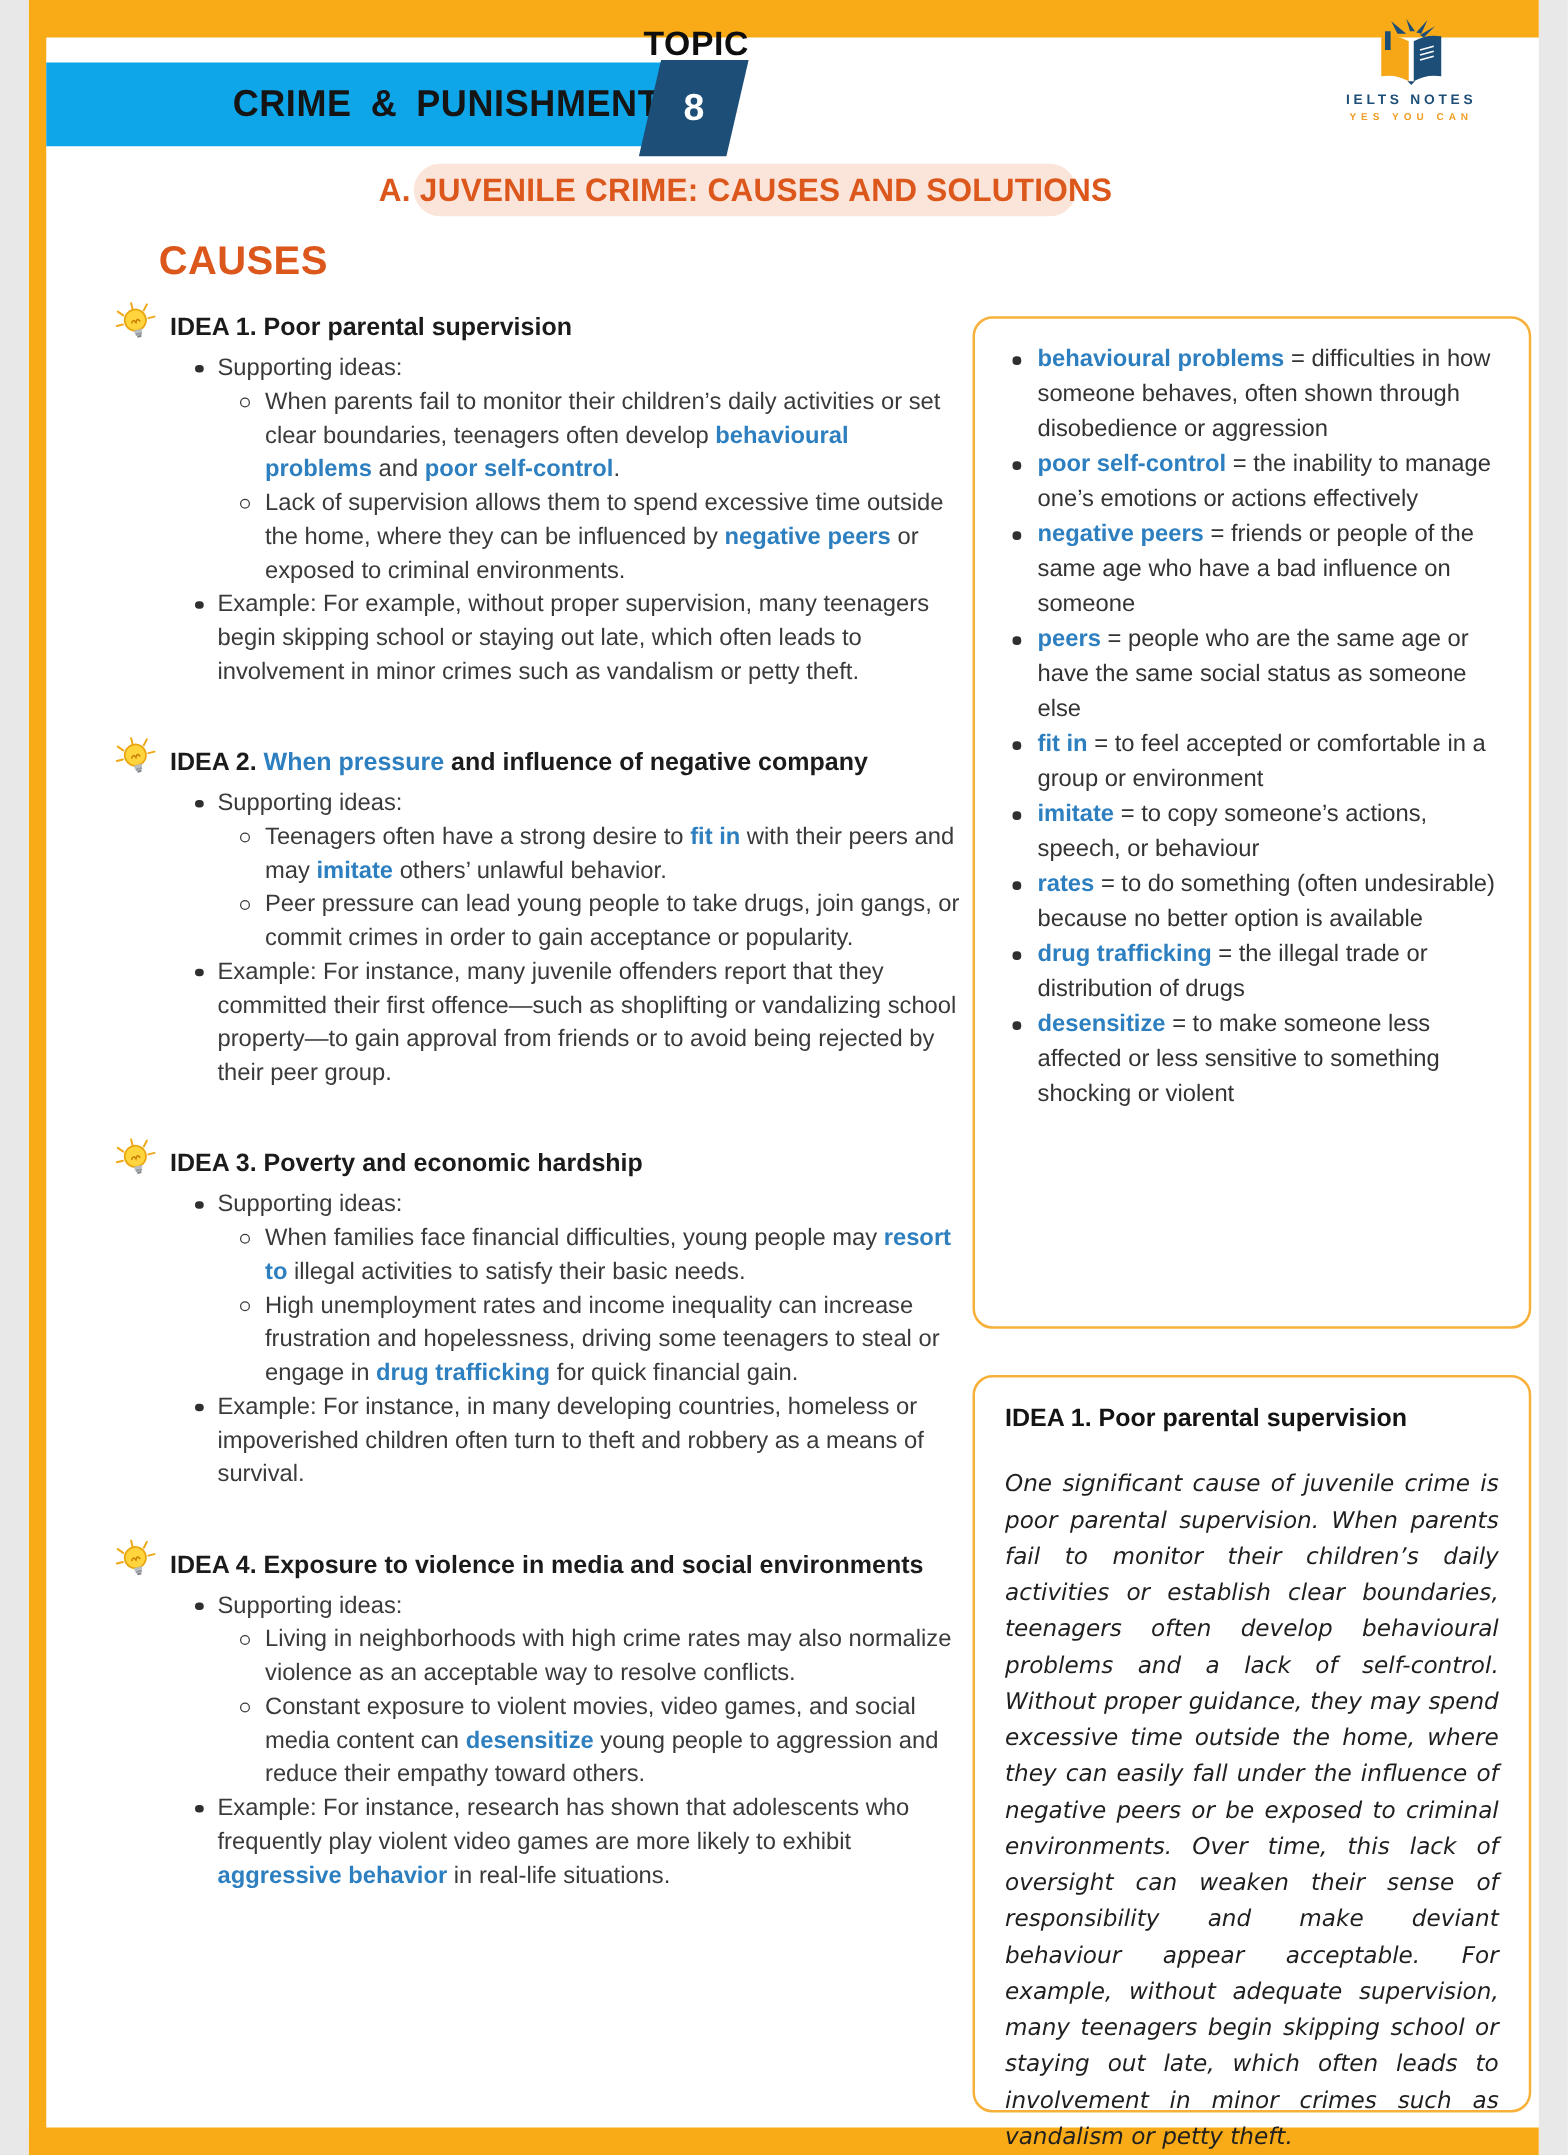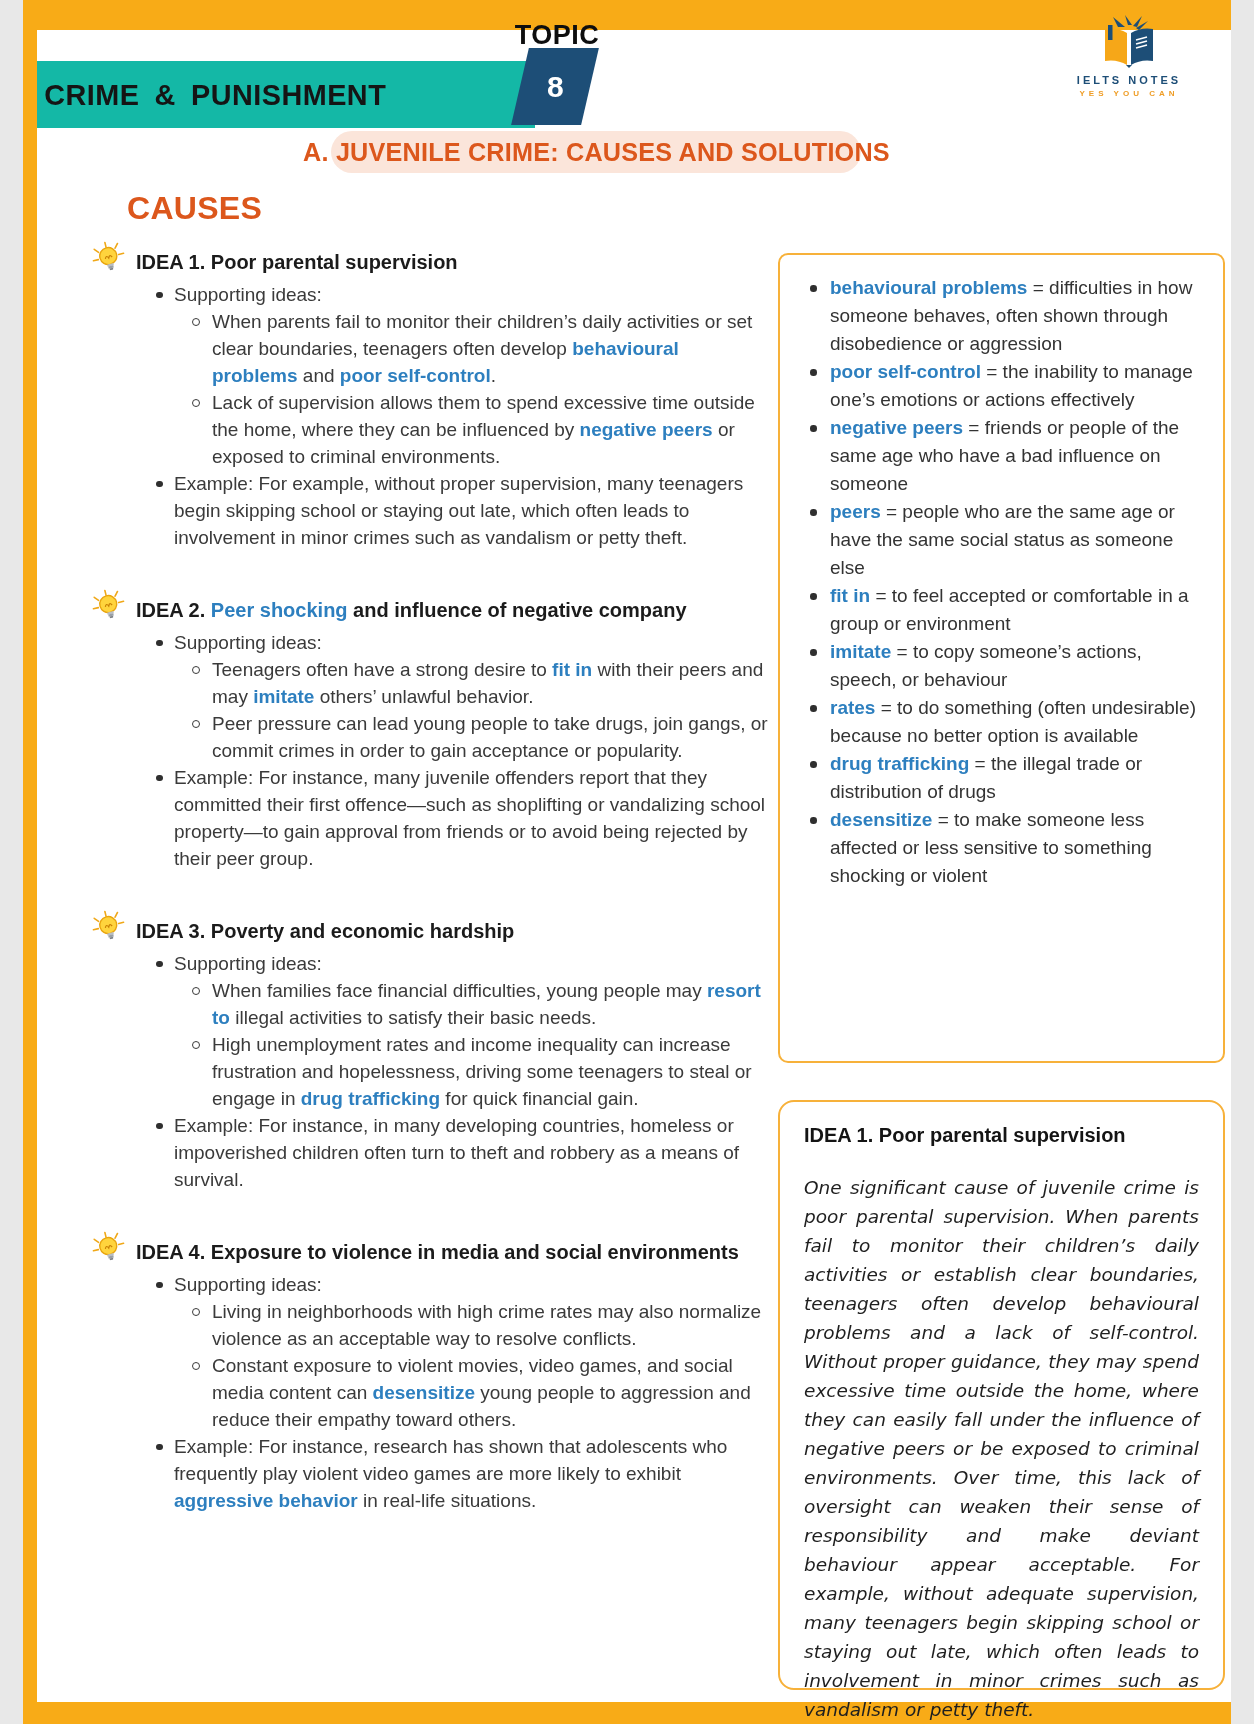--- a/index.html
+++ b/index.html
@@ -13,22 +13,22 @@
   .frame-left   { left:0; top:0; width:14px; height:1724px; }
   .frame-right  { left:1240px; top:0; width:14px; height:1724px; }
   .frame-bottom { left:0; top:1702px; width:1254px; height:22px; }
 
   
   .topic-label {
     position:absolute; left:486px; top:20px; width:96px; text-align:center;
     font-size:27px; font-weight:800; color:#0e0e0e; letter-spacing:0.5px;
   }
   .banner {
-    position:absolute; left:14px; top:61px; width:498px; height:67px;
-    background:#14b8a6; display:flex; align-items:center; justify-content:flex-start;
+    position:absolute; left:14px; top:50px; width:498px; height:67px;
+    background:#0ea5e9; display:flex; align-items:center; justify-content:flex-end;
   }
   .banner-text {
     font-size:30px; font-weight:800; color:#151515; letter-spacing:0.5px;
     word-spacing:7px; transform:scaleX(0.96);
   }
   .topic-num {
     position:absolute; left:497px; top:48px; width:70px; height:77px;
     background:#1d4e77; transform:skewX(-13deg); display:flex;
     align-items:center; justify-content:center;
   }
@@ -64,21 +64,21 @@
     content:""; position:absolute; left:3px; top:10px; width:8px; height:8px;
     border-radius:50%; border:1.5px solid #3a3a3a; box-sizing:border-box; background:transparent;
   }
   .term { color:#2d7fbf; font-weight:700; }
 
   
   .box {
     position:absolute; left:755px; width:447px; background:#ffffff;
     border:2.5px solid #f7b13a; border-radius:16px; box-sizing:border-box;
   }
-  .vocab { top:253px; height:810px; padding:19px 22px 8px 20px;border-radius:10px; }
+  .vocab { top:253px; height:810px; padding:19px 22px 8px 20px; }
   .vli { position:relative; margin-left:8px; padding-left:22px; font-size:19px; line-height:28px; color:#333333; }
   .vli::before {
     content:""; position:absolute; left:2px; top:11px; width:6.5px; height:6.5px;
     border-radius:50%; background:#2f2f2f;
   }
   .sample { top:1100px; height:590px; padding:16px 24px; }
   .sample-title { font-size:20px; font-weight:700; color:#141414; margin:6px 0 0; }
   .sample-para {
     margin:26px 0 0; font-family:"DejaVu Sans", sans-serif; font-style:italic;
     font-size:18.5px; line-height:29px; text-align:justify; color:#1f1f1f;
@@ -165,21 +165,21 @@
               <line x1="32" y1="7" x2="28.5" y2="11"></line>
               <line x1="4.5" y1="18" x2="9.5" y2="18"></line>
               <line x1="30.5" y1="18" x2="35.5" y2="18"></line>
             </g>
             <circle cx="20" cy="17" r="8.5" fill="#ffd43d" stroke="#e9a50f" stroke-width="1.4"></circle>
             <path d="M16.5 19 q1.8 -4 3.5 0 q1.8 -4 3.5 0" fill="none" stroke="#c87f05" stroke-width="1.2"></path>
             <rect x="16.8" y="25" width="6.4" height="2.2" fill="#b9bec4"></rect>
             <rect x="17.4" y="27.2" width="5.2" height="2.2" fill="#9aa0a6"></rect>
             <rect x="18.2" y="29.4" width="3.6" height="1.8" rx="0.9" fill="#7d8288"></rect>
           </svg>
-          <h3 class="idea-title"><span>IDEA 2. </span><span class="term">Peer shocking</span><span> and influence of negative company</span></h3>
+          <h3 class="idea-title"><span>IDEA 2. </span><span class="term">When pressure</span><span> and influence of negative company</span></h3>
         </div>
         <div class="li l1"><span>Supporting ideas:</span></div>
         <div class="li l2"><span>Teenagers often have a strong desire to </span><span class="term">fit in</span><span> with their peers and may </span><span class="term">imitate</span><span> others’ unlawful behavior.</span></div>
         <div class="li l2"><span>Peer pressure can lead young people to take drugs, join gangs, or commit crimes in order to gain acceptance or popularity.</span></div>
         <div class="li l1"><span>Example: For instance, many juvenile offenders report that they committed their first offence—such as shoplifting or vandalizing school property—to gain approval from friends or to avoid being rejected by their peer group.</span></div>
       </section>
       <section class="idea">
         <div class="idea-head">
           <svg class="bulb" width="40" height="40" viewBox="0 0 40 40">
             <g stroke="#f0a818" stroke-width="1.6" stroke-linecap="round">

